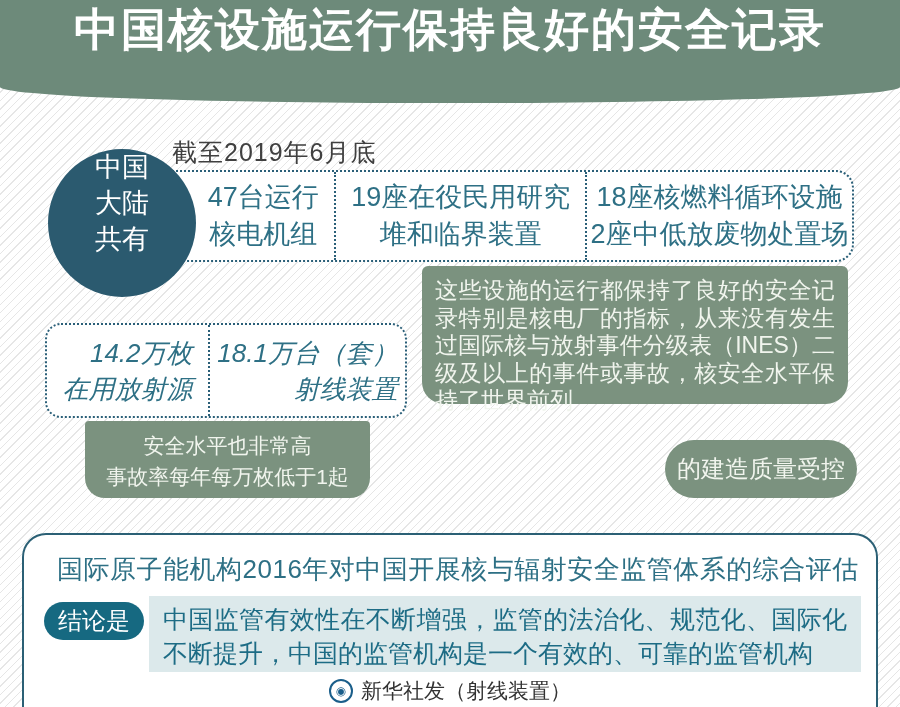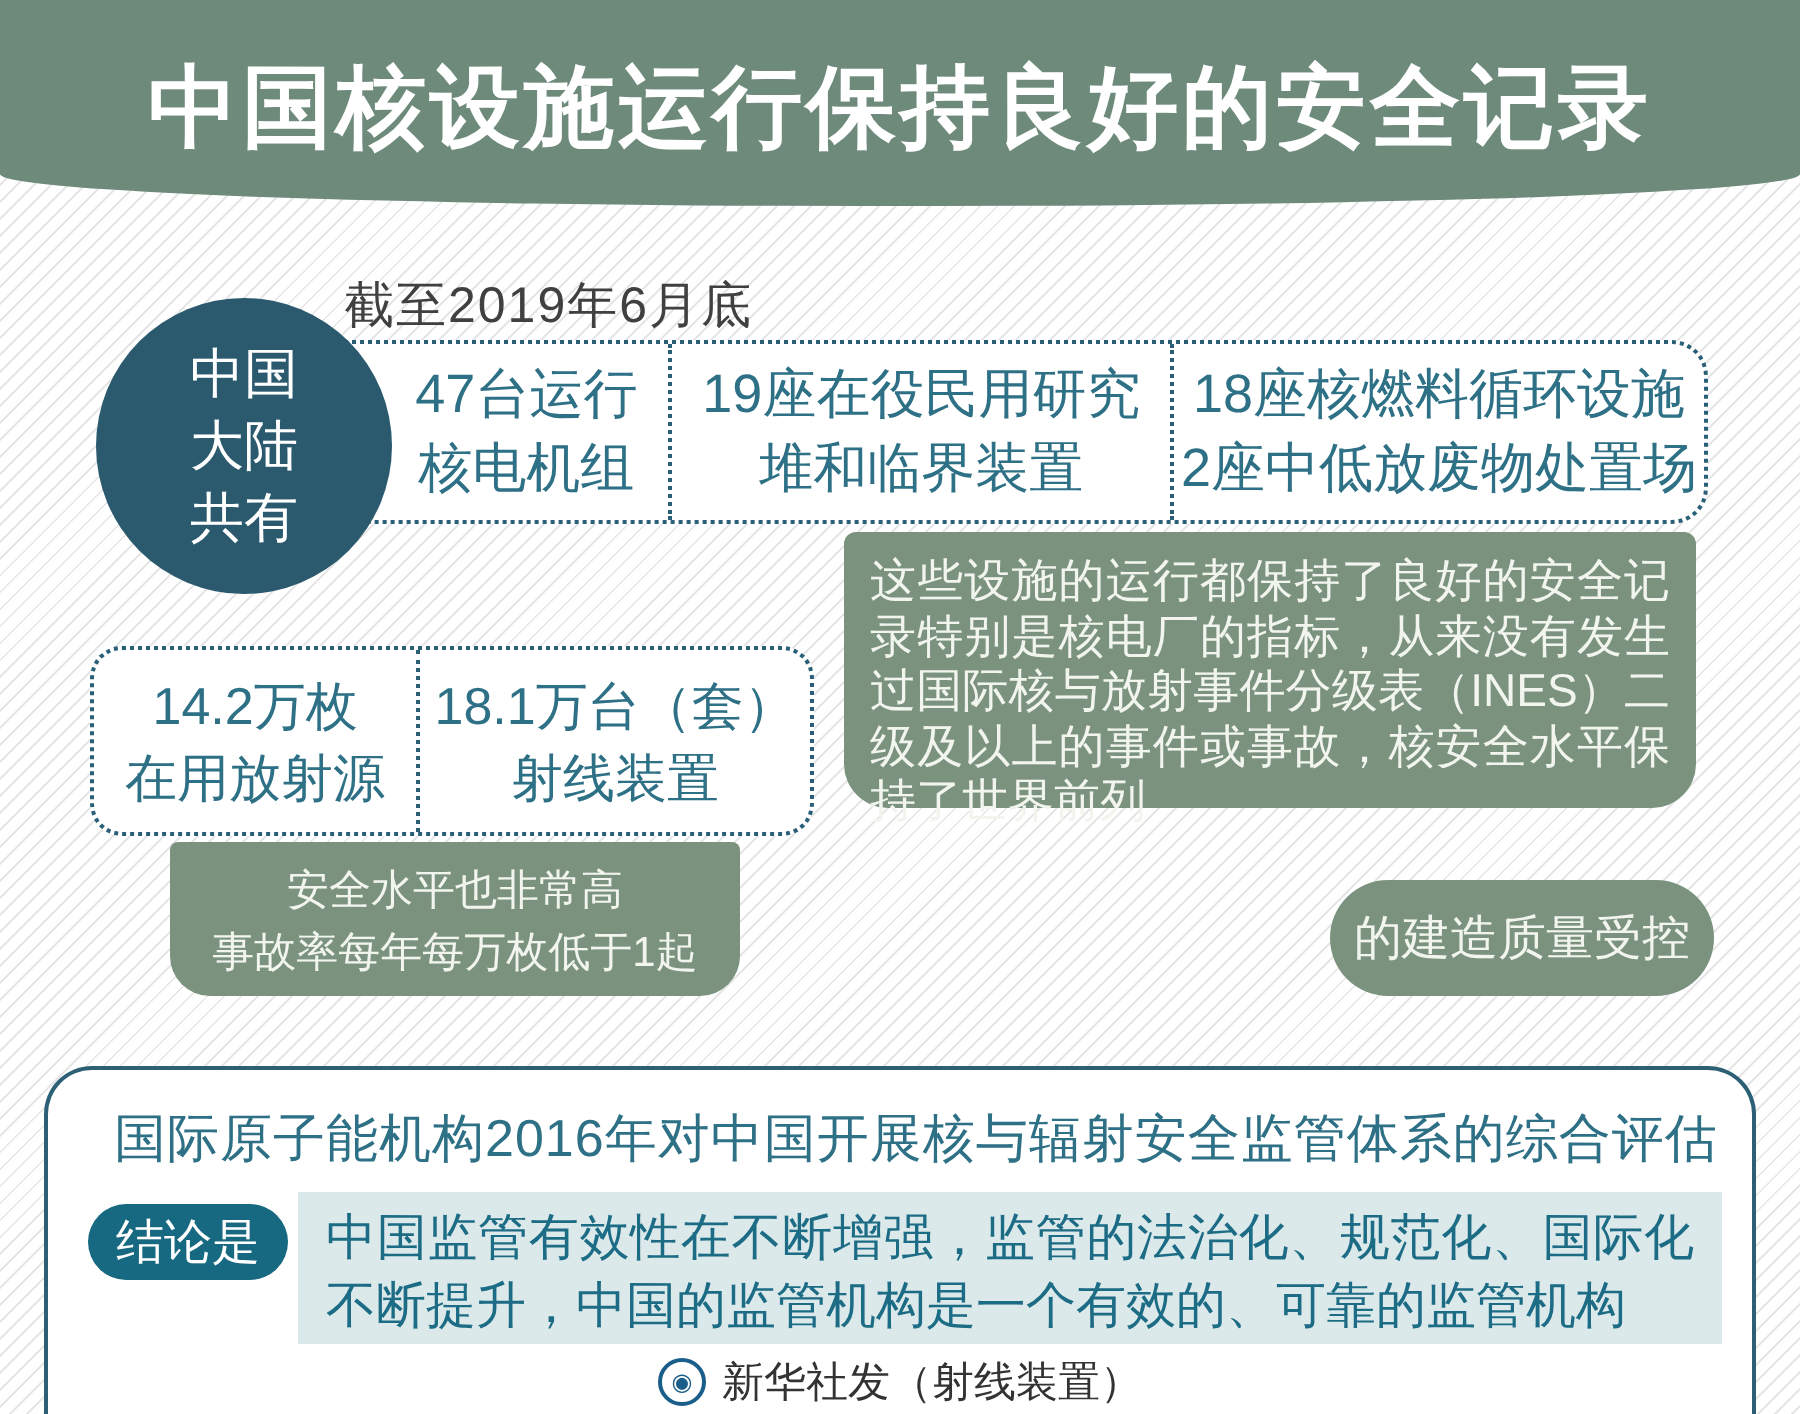--- a/index.html
+++ b/index.html
@@ -10,28 +10,28 @@
       repeating-linear-gradient(135deg,#ffffff 0px,#ffffff 5px,#e6e6e6 5px,#e6e6e6 6px);
   }
   
   .header{
     position:absolute;left:0;top:0;width:900px;height:103px;
     background:#6D8A7A;
     border-radius:0 0 48% 48% / 0 0 16px 16px;
     z-index:3;
   }
   .header .title{
-    margin:0;padding-top:24px;text-align:center;
+    margin:0;text-align:center;
     font-size:45px;font-weight:bold;letter-spacing:2px;color:#ffffff;
   }
   
   .circle{
     position:absolute;left:48px;top:149px;width:148px;height:148px;
     background:#2B5A6F;border-radius:50%;z-index:2;
-    display:flex;align-items:center;justify-content:center;
+    display:flex;justify-content:center;
   }
   .circle .circle-text{
     color:#ffffff;font-size:27px;line-height:36px;text-align:center;white-space:pre-line;
   }
   .asof{
     position:absolute;left:172px;top:136px;z-index:2;
     font-size:25px;color:#404040;letter-spacing:1px;
   }
   
   .facilities-row{
@@ -58,22 +58,22 @@
   }
   
   .radiation-box{
     position:absolute;left:45px;top:323px;width:362px;height:95px;
     background:#ffffff;box-sizing:border-box;
     border:2px dotted #2A5F78;border-radius:16px;
     display:flex;
   }
   .radiation-cell{
     display:flex;align-items:center;justify-content:center;
-    text-align:center;color:#2E7085;font-size:26px;line-height:36px;
-    white-space:pre-line;box-sizing:border-box;
+    text-align:right;color:#2E7085;font-size:26px;line-height:36px;
+    white-space:pre-line;box-sizing:border-box;font-style:italic;
   }
   .radiation-cell.c1{width:45%;}
   .radiation-cell.c2{width:55%;border-left:2px dotted #2A5F78;}
   
   .safety-level{
     position:absolute;left:85px;top:421px;width:285px;height:77px;
     background:#7B927F;border-radius:4px 4px 20px 20px;
     box-sizing:border-box;padding-top:9px;
     color:#F1F5EE;font-size:21px;line-height:31px;text-align:center;white-space:pre-line;
   }

